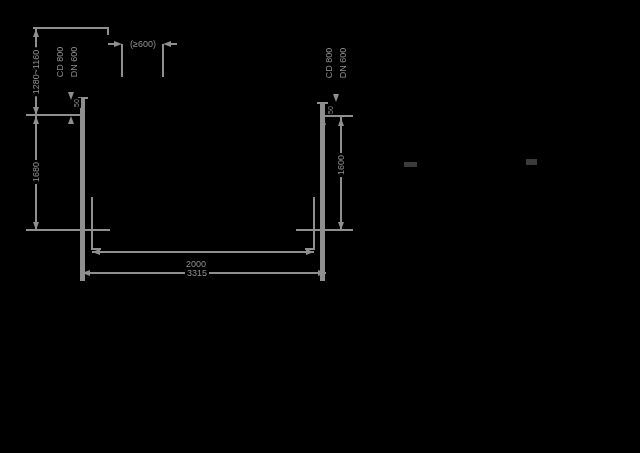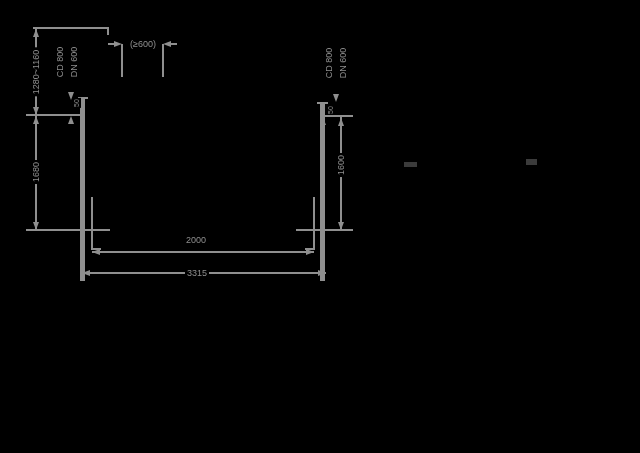--- a/index.html
+++ b/index.html
@@ -80,21 +80,21 @@
   <div class="ln" style="left:296px;top:229px;width:57px;height:2px;"></div>
 
   <div class="ln" style="left:91px;top:197px;width:2px;height:53px;"></div>
   <div class="ln" style="left:91px;top:248px;width:10px;height:2px;"></div>
   <div class="ln" style="left:313px;top:197px;width:2px;height:53px;"></div>
   <div class="ln" style="left:305px;top:248px;width:10px;height:2px;"></div>
 
   <div class="ln" style="left:92px;top:251px;width:222px;height:2px;"></div>
   <div class="ar ar-left" style="left:92px;top:249px;"></div>
   <div class="ar ar-right" style="left:306px;top:249px;"></div>
-  <div class="txt" style="left:196px;top:240px;">2000</div>
+  <div class="txt" style="left:196px;top:264px;">2000</div>
 
   <div class="ln" style="left:82px;top:272px;width:244px;height:2px;"></div>
   <div class="ar ar-left" style="left:82px;top:270px;"></div>
   <div class="ar ar-right" style="left:318px;top:270px;"></div>
   <div class="txt" style="left:197px;top:273px;">3315</div>
 
   <div class="speck" style="left:404px;top:162px;width:13px;height:5px;"></div>
   <div class="speck" style="left:526px;top:159px;width:11px;height:6px;"></div>
 
 </div>

